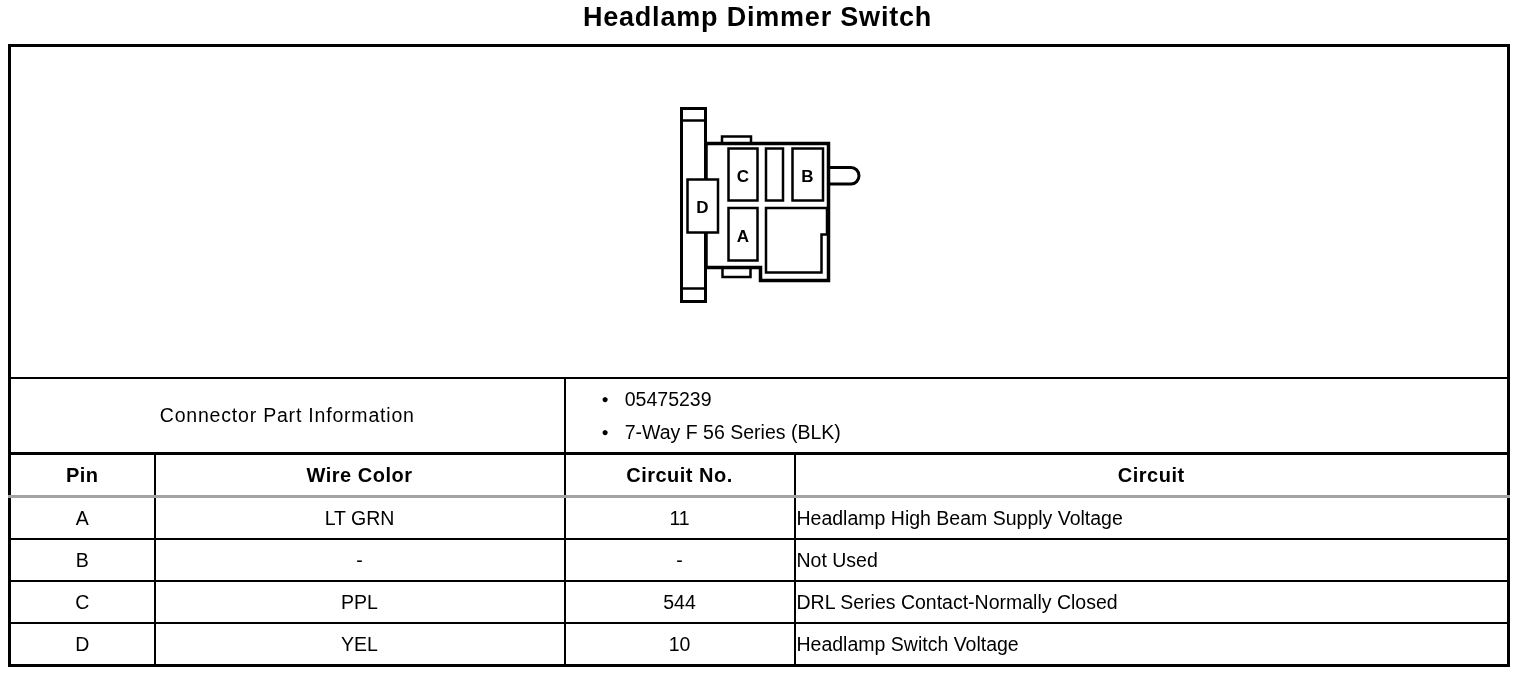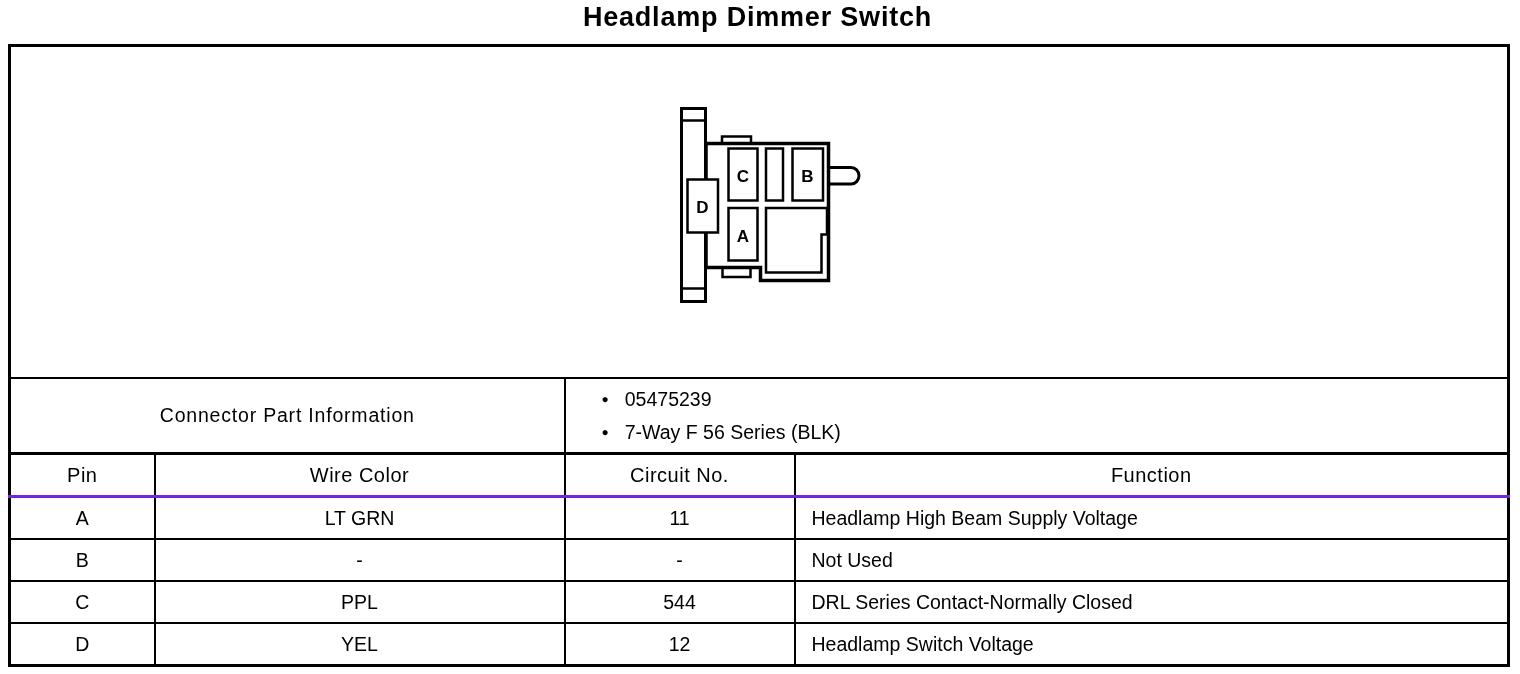--- a/index.html
+++ b/index.html
@@ -67,35 +67,35 @@
     font-size: 19.5px;
   }
   .bullet-dot {
     font-size: 12px;
     margin-right: 16px;
     line-height: 1;
   }
   tr.header-row th {
     height: 40px;
     font-size: 20px;
-    font-weight: normal;
+    font-weight: bold;
     letter-spacing: 0.5px;
     text-align: center;
     vertical-align: middle;
     border-top: 3px solid #000;
-    border-bottom: 3px solid #6d28d9;
+    border-bottom: 3px solid #a3a3a3;
   }
   tr.data-row td {
     height: 40px;
     text-align: center;
     vertical-align: middle;
   }
   tr.data-row td.fn-cell {
     text-align: left;
-    padding-left: 16px;
+    padding-left: 1px;
   }
   svg.connector-svg {
     position: absolute;
     left: 657px;
     top: 48px;
   }
   .line-shape {
     fill: #ffffff;
     stroke: #000000;
     stroke-linejoin: miter;
@@ -167,21 +167,21 @@
           <span class="bullet-dot">●</span>
           <span>7-Way F 56 Series (BLK)</span>
         </div>
       </td>
     </tr>
 
     <tr class="header-row">
       <th>Pin</th>
       <th>Wire Color</th>
       <th>Circuit No.</th>
-      <th>Function</th>
+      <th>Circuit</th>
     </tr>
 
     <tr class="data-row">
       <td>A</td>
       <td>LT GRN</td>
       <td>11</td>
       <td class="fn-cell">Headlamp High Beam Supply Voltage</td>
     </tr>
     <tr class="data-row">
       <td>B</td>
@@ -191,19 +191,19 @@
     </tr>
     <tr class="data-row">
       <td>C</td>
       <td>PPL</td>
       <td>544</td>
       <td class="fn-cell">DRL Series Contact-Normally Closed</td>
     </tr>
     <tr class="data-row">
       <td>D</td>
       <td>YEL</td>
-      <td>12</td>
+      <td>10</td>
       <td class="fn-cell">Headlamp Switch Voltage</td>
     </tr>
   </tbody>
     </table>
 
 </div>
 
 </body></html>

